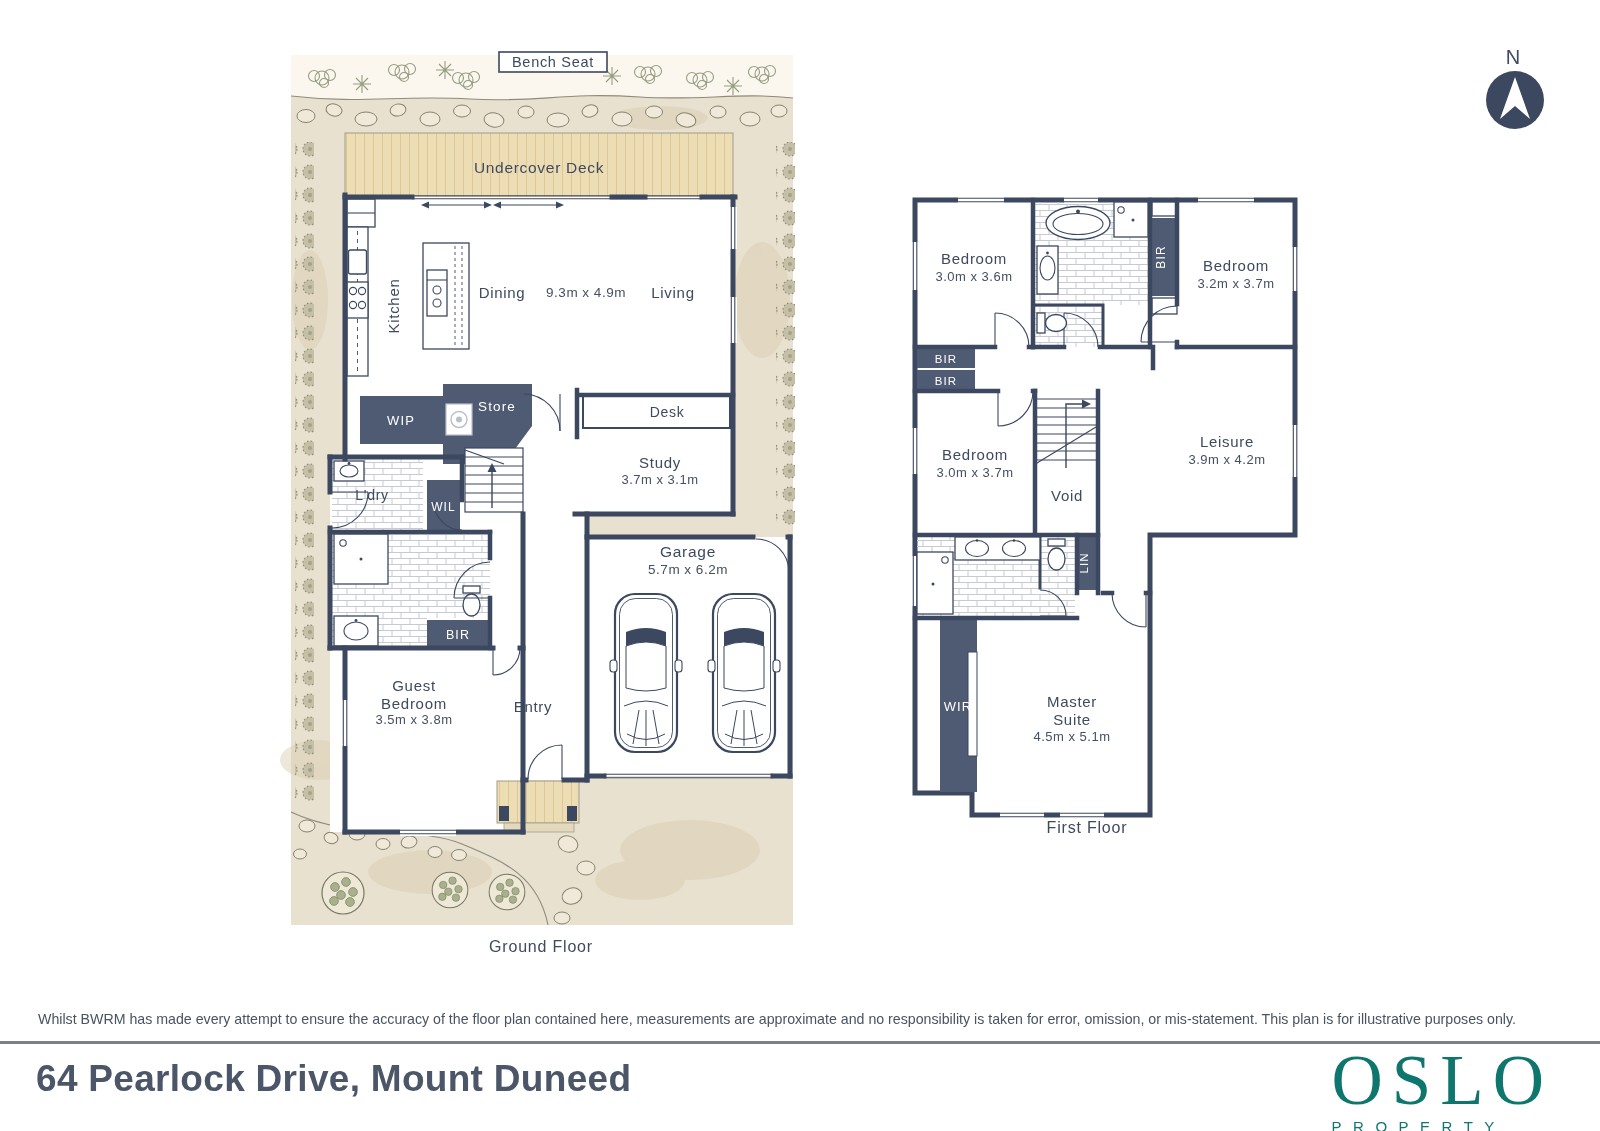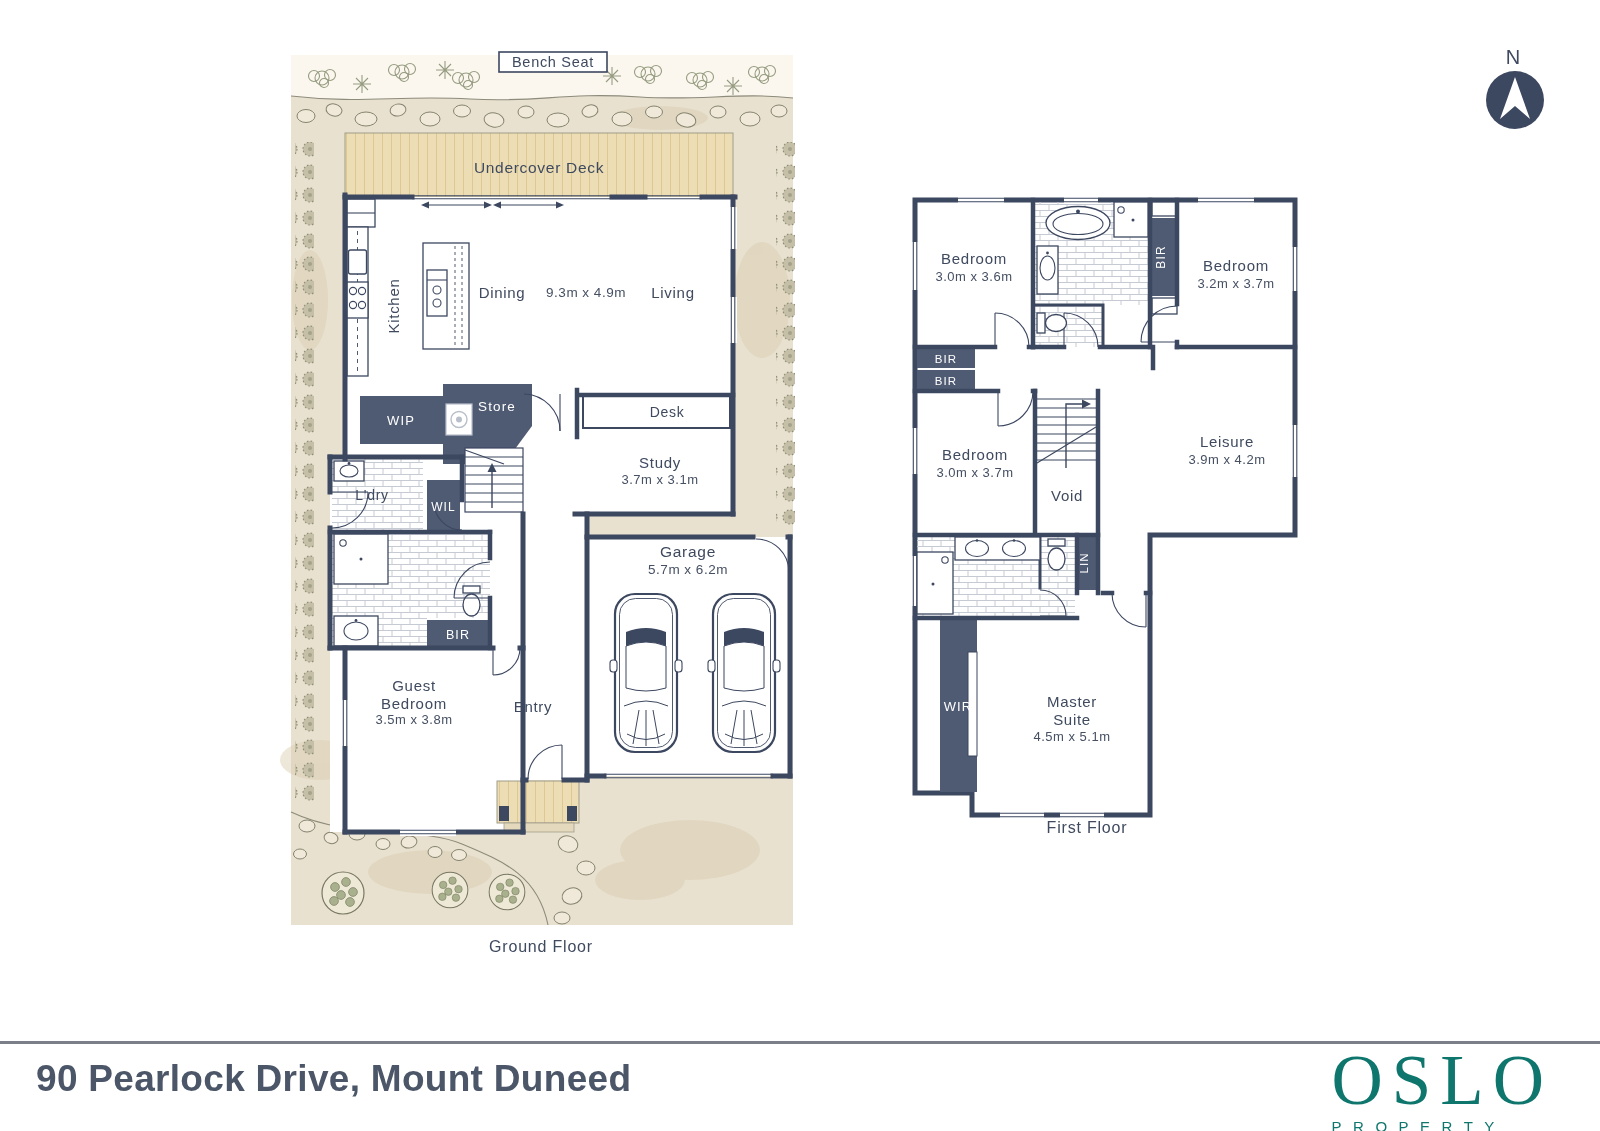--- a/index.html
+++ b/index.html
@@ -457,19 +457,20 @@
     <text class="cap" x="1087" y="833">First Floor</text>
   </g>
 
   <g>
     <text class="lbl" style="font-size:20px;letter-spacing:0" x="1513" y="64">N</text>
     <circle cx="1515" cy="100" r="29" fill="#3c4760"></circle>
     <polygon points="1515,77 1530,119 1515,106 1500,119" fill="#ffffff"></polygon>
   </g>
 </svg>
 
+<div class="disclaimer">Whilst BWRM  has made every attempt to ensure the accuracy of the floor plan contained here, measurements are approximate and no responsibility is taken for error, omission, or mis-statement. This plan is for illustrative purposes only.</div>
 <div class="rule"></div>
-<div class="address">90 Pearlock Drive, Mount Duneed</div>
+<div class="address">64 Pearlock Drive, Mount Duneed</div>
 <div class="brand">
   <div class="brand-name">OSLO</div>
   <div class="brand-tag">PROPERTY</div>
 </div>
 </div>
 
 </body></html>

